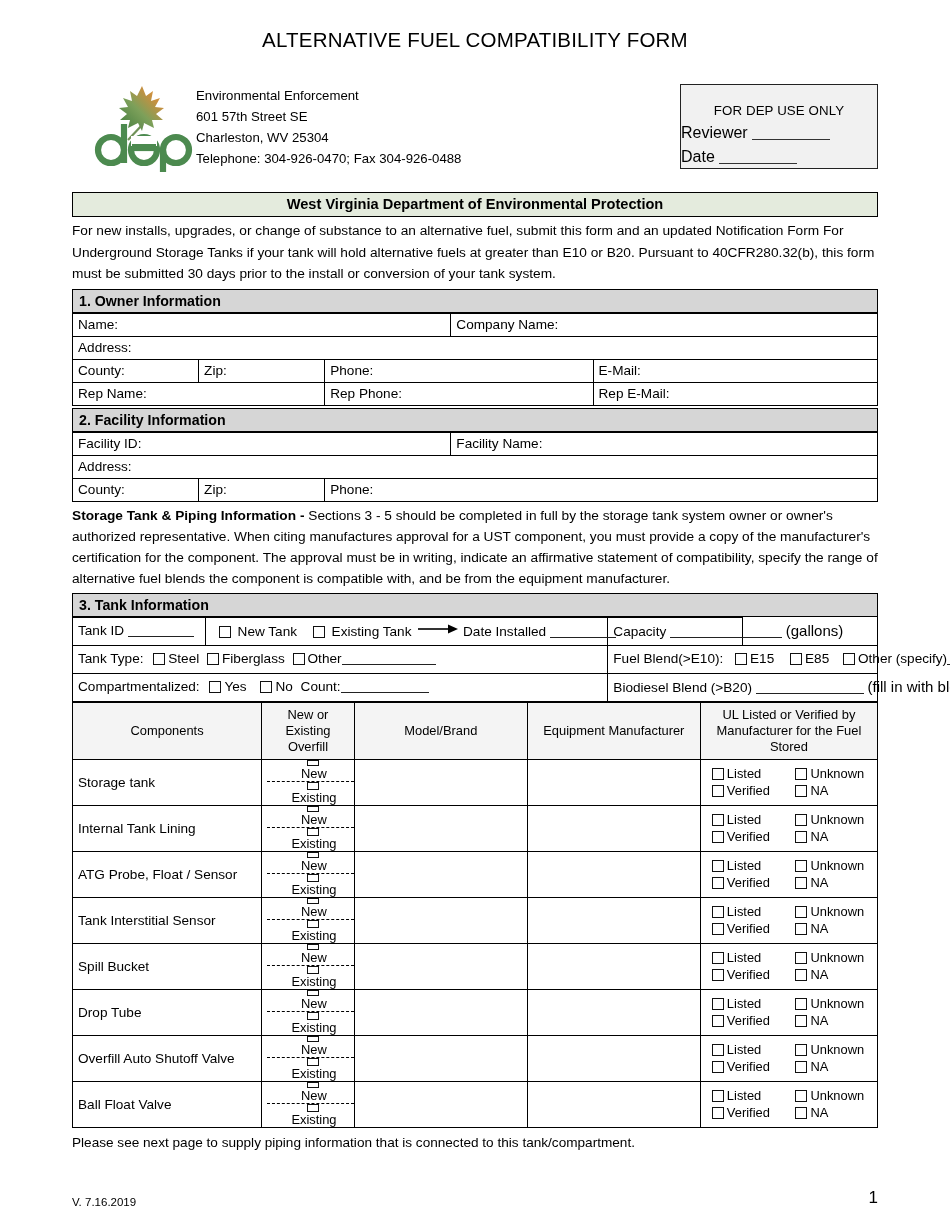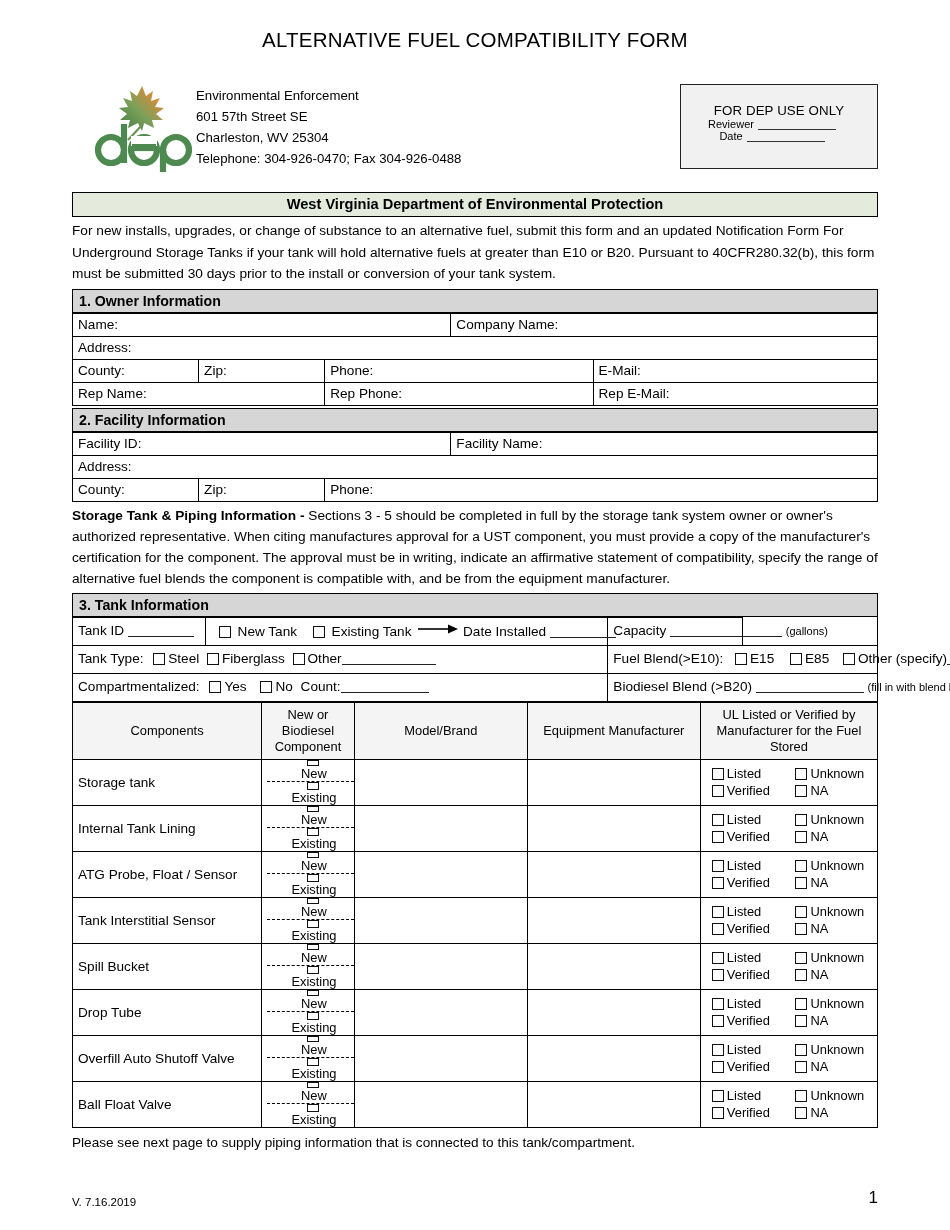--- a/index.html
+++ b/index.html
@@ -58,23 +58,24 @@
     background: #f1f1f1;
     margin-top: 2px;
     padding-top: 18px;
   }
   .dep-title {
     text-align: center;
     font-size: 13.3px;
     letter-spacing: .1px;
   }
   .dep-field {
-    text-align: center;
-    font-size: 11px;
+    text-align: left;
+    font-size: 16px;
     padding-right: 14px;
+    margin-top: 6px;
     white-space: nowrap;
   }
   .dep-field .ul { display:inline-block; width: 78px; border-bottom: 1.4px solid #333; margin-left: 4px; vertical-align: -2px; }
 
   
   .green-banner {
     margin-top: 14px;
     border: 1.6px solid #000;
     background: #e4ebdd;
     text-align: center;
@@ -137,21 +138,21 @@
   }
   .cb {
     display: inline-block;
     width: 12px; height: 12px;
     border: 1.5px solid #111;
     background: #fff;
     vertical-align: -2px;
     margin: 0 3px 0 2px;
   }
   .blank { display: inline-block; border-bottom: 1.3px solid #222; vertical-align: -2px; }
-  .small { font-size: 11px; }
+  .small { font-size: 15px; }
   .arrow { display:inline-block; vertical-align: 2px; margin: 0 1px 0 3px; }
 
   
   table.comp {
     border-collapse: collapse;
     width: 100%;
     table-layout: fixed;
     border: 1.8px solid #000;
     border-top: none;
     margin-top: 0;
@@ -372,21 +373,21 @@
         <span class="small">(fill in with blend label)</span>
       </td>
     </tr>
   </tbody>
     </table>
 
   <table class="comp">
     <thead>
       <tr>
         <th style="width:23.5%">Components</th>
-        <th style="width:11.5%">New or Biodiesel Component</th>
+        <th style="width:11.5%">New or Existing Overfill</th>
         <th style="width:21.5%">Model/Brand</th>
         <th style="width:21.5%">Equipment Manufacturer</th>
         <th>UL Listed or Verified by Manufacturer for the Fuel Stored</th>
       </tr>
     </thead>
     <tbody id="comp-body">
         <tr>
           <td>Storage tank</td>
           <td class="ne-cell">
             <div class="ne-half top">

